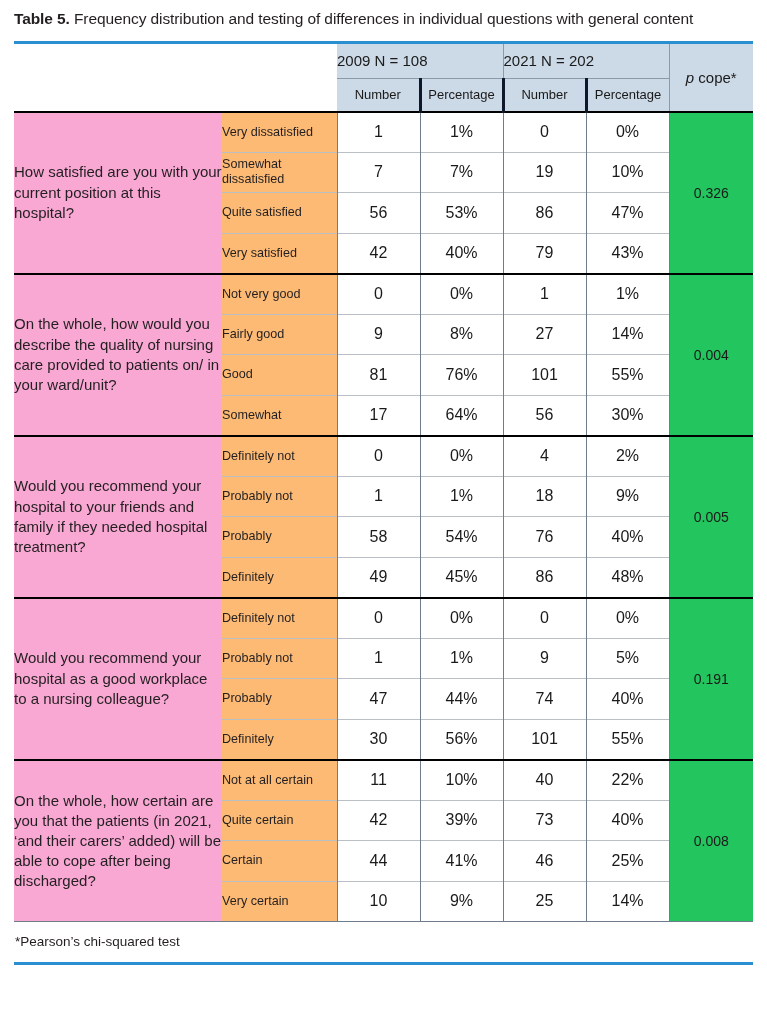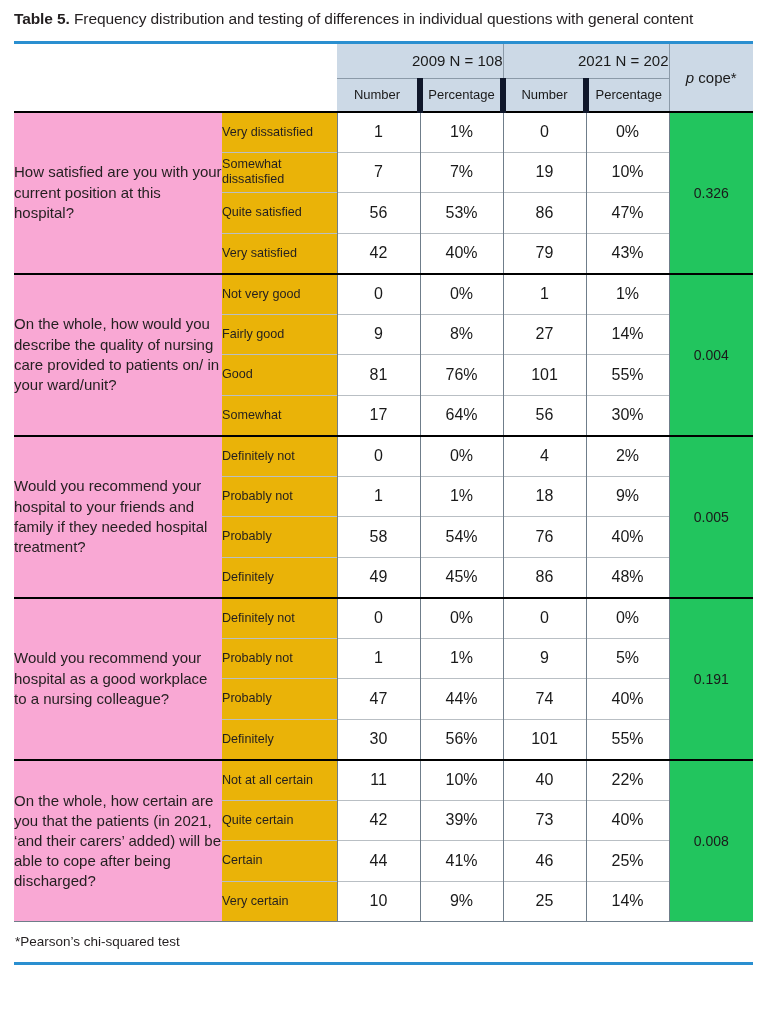--- a/index.html
+++ b/index.html
@@ -68,34 +68,34 @@
   col.c-num        { width: 83px; }
   col.c-pct        { width: 83px; }
   col.c-pvalue     { width: 84px; }
 
   
   .hdr-blank {
     background: #ffffff;
   }
   .hdr-group {
     background: #ccd9e6;
-    text-align: right;
+    text-align: left;
     font-weight: bold;
     font-size: 15px;
     height: 34px;
     border-right: 1px solid #8b9aa8;
     color: #1a1a1a;
   }
   .hdr-sub {
     background: #ccd9e6;
     text-align: center;
     font-weight: bold;
     font-size: 13px;
     height: 32px;
-    border-right: 6px solid #0f172a;
+    border-right: 3px solid #0f172a;
     border-top: 1px solid #8b9aa8;
     color: #1a1a1a;
   }
   .hdr-sub.last-of-group {
     border-right: 1px solid #8b9aa8;
   }
   .hdr-pvalue {
     background: #ccd9e6;
     text-align: center;
     font-weight: bold;
@@ -116,21 +116,21 @@
     background: #f9a8d4;
     font-size: 15px;
     line-height: 1.34;
     padding: 0 10px 0 8px;
     color: #231f20;
     vertical-align: middle;
   }
 
   
   td.r-cell {
-    background: #eab308;
+    background: #fdba74;
     font-size: 12.6px;
     padding: 0 8px 0 9px;
     color: #231f20;
     border-right: 1px solid #6f7d8a;
     line-height: 1.2;
   }
   tr.r-mid td.r-cell,
   tr.r-mid td.v-cell {
     border-top: 1px solid #b9bfc4;
   }

